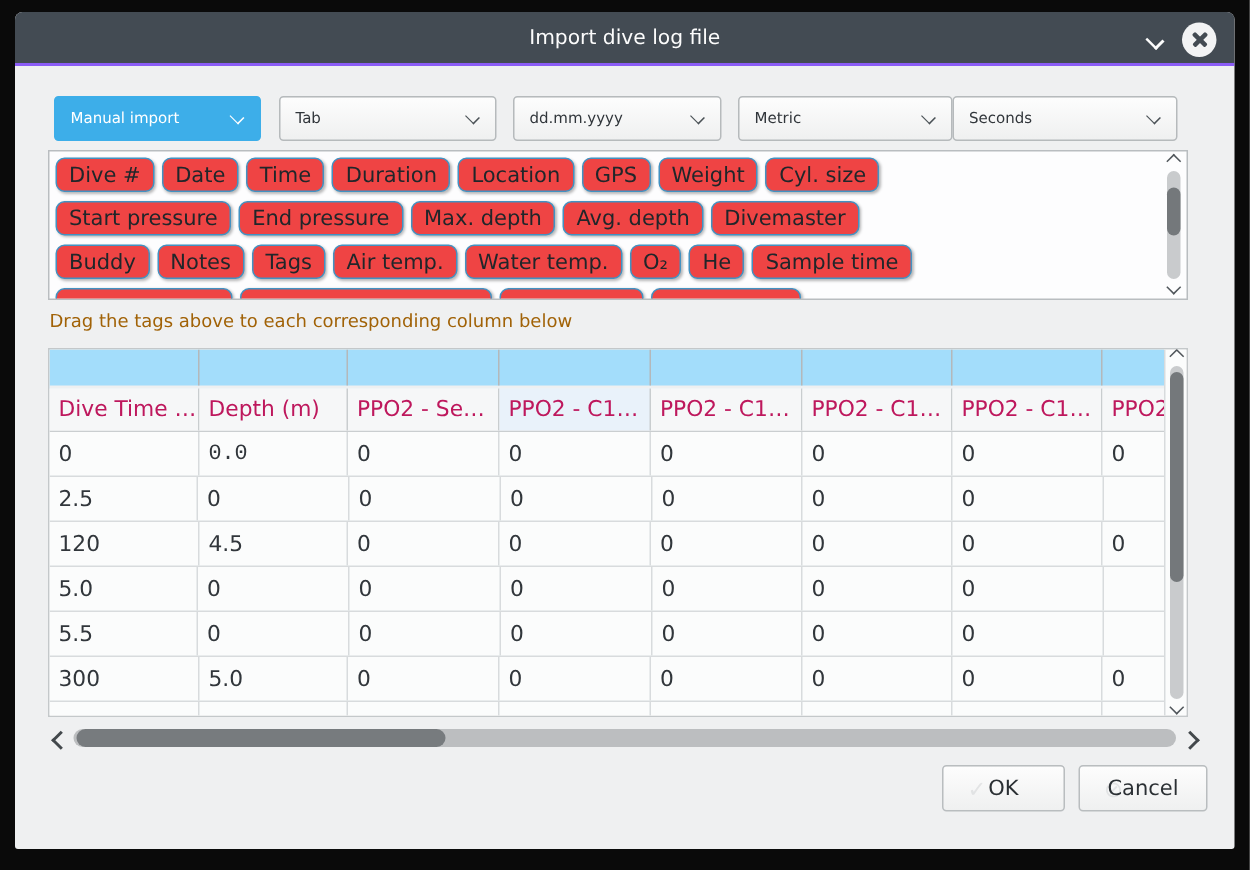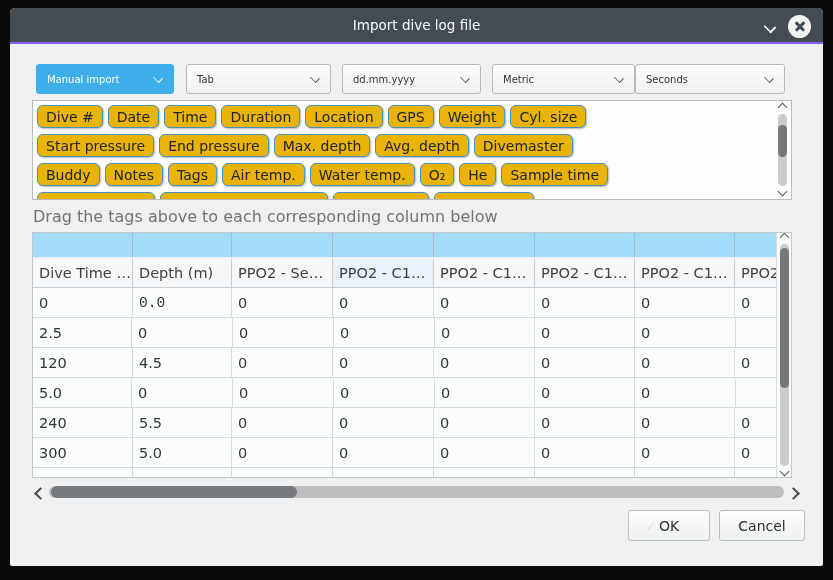--- a/index.html
+++ b/index.html
@@ -27,40 +27,40 @@
   .sel .sc{width:10px;height:10px;position:relative;margin-left:8px;}
   .sel .sc:before{content:"";position:absolute;left:1px;top:0;width:7px;height:7px;
     border-right:1.8px solid #4a5156;border-bottom:1.8px solid #4a5156;transform:rotate(45deg) scale(1,.75);}
   .sel.accent{background:#3daee9;border-color:#3daee9;color:#fff;}
   .sel.accent .sc:before{border-color:#fff;}
   
   .tagpanel{position:absolute;left:22px;top:92px;width:760px;height:100px;background:#fdfdfe;
     border:1px solid #b9bdc0;overflow:hidden;}
   .tagrows{position:absolute;left:4px;top:4px;right:20px;}
   .tag-row{display:flex;gap:5px;margin-bottom:6px;height:23px;}
-  .tag{background:#eab308;border:1px solid #4292c2;border-radius:6px;padding:0 8px;height:23px;
+  .tag{background:#ef4444;border:1px solid #4292c2;border-radius:6px;padding:0 8px;height:23px;
     display:flex;align-items:center;font-size:14px;color:#20262a;white-space:nowrap;
     box-shadow:1px 1px 2px rgba(0,0,0,.28);}
   .vscroll{position:absolute;top:2px;right:2px;bottom:2px;width:14px;display:flex;flex-direction:column;align-items:center;}
   .vchev{width:10px;height:8px;position:relative;flex:0 0 8px;}
   .vchev:before{content:"";position:absolute;left:1.5px;top:1px;width:6px;height:6px;
     border-right:1.8px solid #50565b;border-bottom:1.8px solid #50565b;}
   .vchev.up:before{transform:rotate(-135deg);} .vchev.down:before{transform:rotate(45deg);top:-1px;}
   .vtrack{flex:1;width:9px;margin:3px 0;background:#c9cbcd;border-radius:5px;position:relative;}
   .vthumb{position:absolute;left:0;width:9px;background:#74787b;border-radius:5px;}
   
-  .hint{position:absolute;left:23px;top:199px;font-size:16px;color:#737373;}
+  .hint{position:absolute;left:23px;top:199px;font-size:12px;color:#a16207;}
   
   .table{position:absolute;left:22px;top:224px;width:760px;height:246px;background:#fbfcfc;
     border:1px solid #c4c8ca;overflow:hidden;}
   .tbl-main{position:absolute;left:0;top:0;right:15px;bottom:0;overflow:hidden;}
   .droprow{display:flex;height:26px;background:#a3ddfb;border-bottom:2px solid #eef0f1;}
   .dropcell{height:100%;border-right:1px solid #b4b8ba;flex:0 0 auto;}
   .hdrrow{display:flex;height:29px;border-bottom:1px solid #caced0;background:#f6f7f8;}
-  .hdrcell{height:100%;display:flex;align-items:center;padding:0 6px;font-size:14.5px;color:#404040;
+  .hdrcell{height:100%;display:flex;align-items:center;padding:0 6px;font-size:14.5px;color:#be185d;
     border-right:1px solid #c9cdcf;white-space:nowrap;overflow:hidden;flex:0 0 auto;background:#f6f7f8;}
   .hdrcell.hl{background:#e9f2fa;}
   .datarow{display:flex;height:30px;border-bottom:1px solid #d8dbdd;background:#fbfcfc;}
   .datacell{height:100%;display:flex;align-items:center;padding:0 6px;font-size:14.5px;color:#31363b;
     border-right:1px solid #d8dbdd;white-space:nowrap;overflow:hidden;flex:0 0 auto;}
   .tbl-vscroll{position:absolute;top:0;right:0;bottom:0;width:15px;background:#fbfcfc;
     display:flex;flex-direction:column;align-items:center;border-left:1px solid #d8dbdd;}
   
   .hscroll{position:absolute;left:24px;right:24px;top:476px;height:16px;display:flex;align-items:center;}
   .hchev{width:9px;height:12px;position:relative;flex:0 0 9px;}
@@ -213,21 +213,20 @@
         <div class="datarow">
           <div class="datacell" style="width: 99px;">5.0</div>
           <div class="datacell" style="width: 101px;">0</div>
           <div class="datacell" style="width: 101px;">0</div>
           <div class="datacell" style="width: 101px;">0</div>
           <div class="datacell" style="width: 100px;">0</div>
           <div class="datacell" style="width: 100px;">0</div>
           <div class="datacell" style="width: 101px;">0</div>
         </div>
         <div class="datarow">
-          <div class="datacell" style="width: 100px;">240</div>
           <div class="datacell" style="width: 99px;">5.5</div>
           <div class="datacell" style="width: 101px;">0</div>
           <div class="datacell" style="width: 101px;">0</div>
           <div class="datacell" style="width: 101px;">0</div>
           <div class="datacell" style="width: 100px;">0</div>
           <div class="datacell" style="width: 100px;">0</div>
           <div class="datacell" style="width: 101px;">0</div>
         </div>
         <div class="datarow">
           <div class="datacell" style="width: 100px;">300</div>

